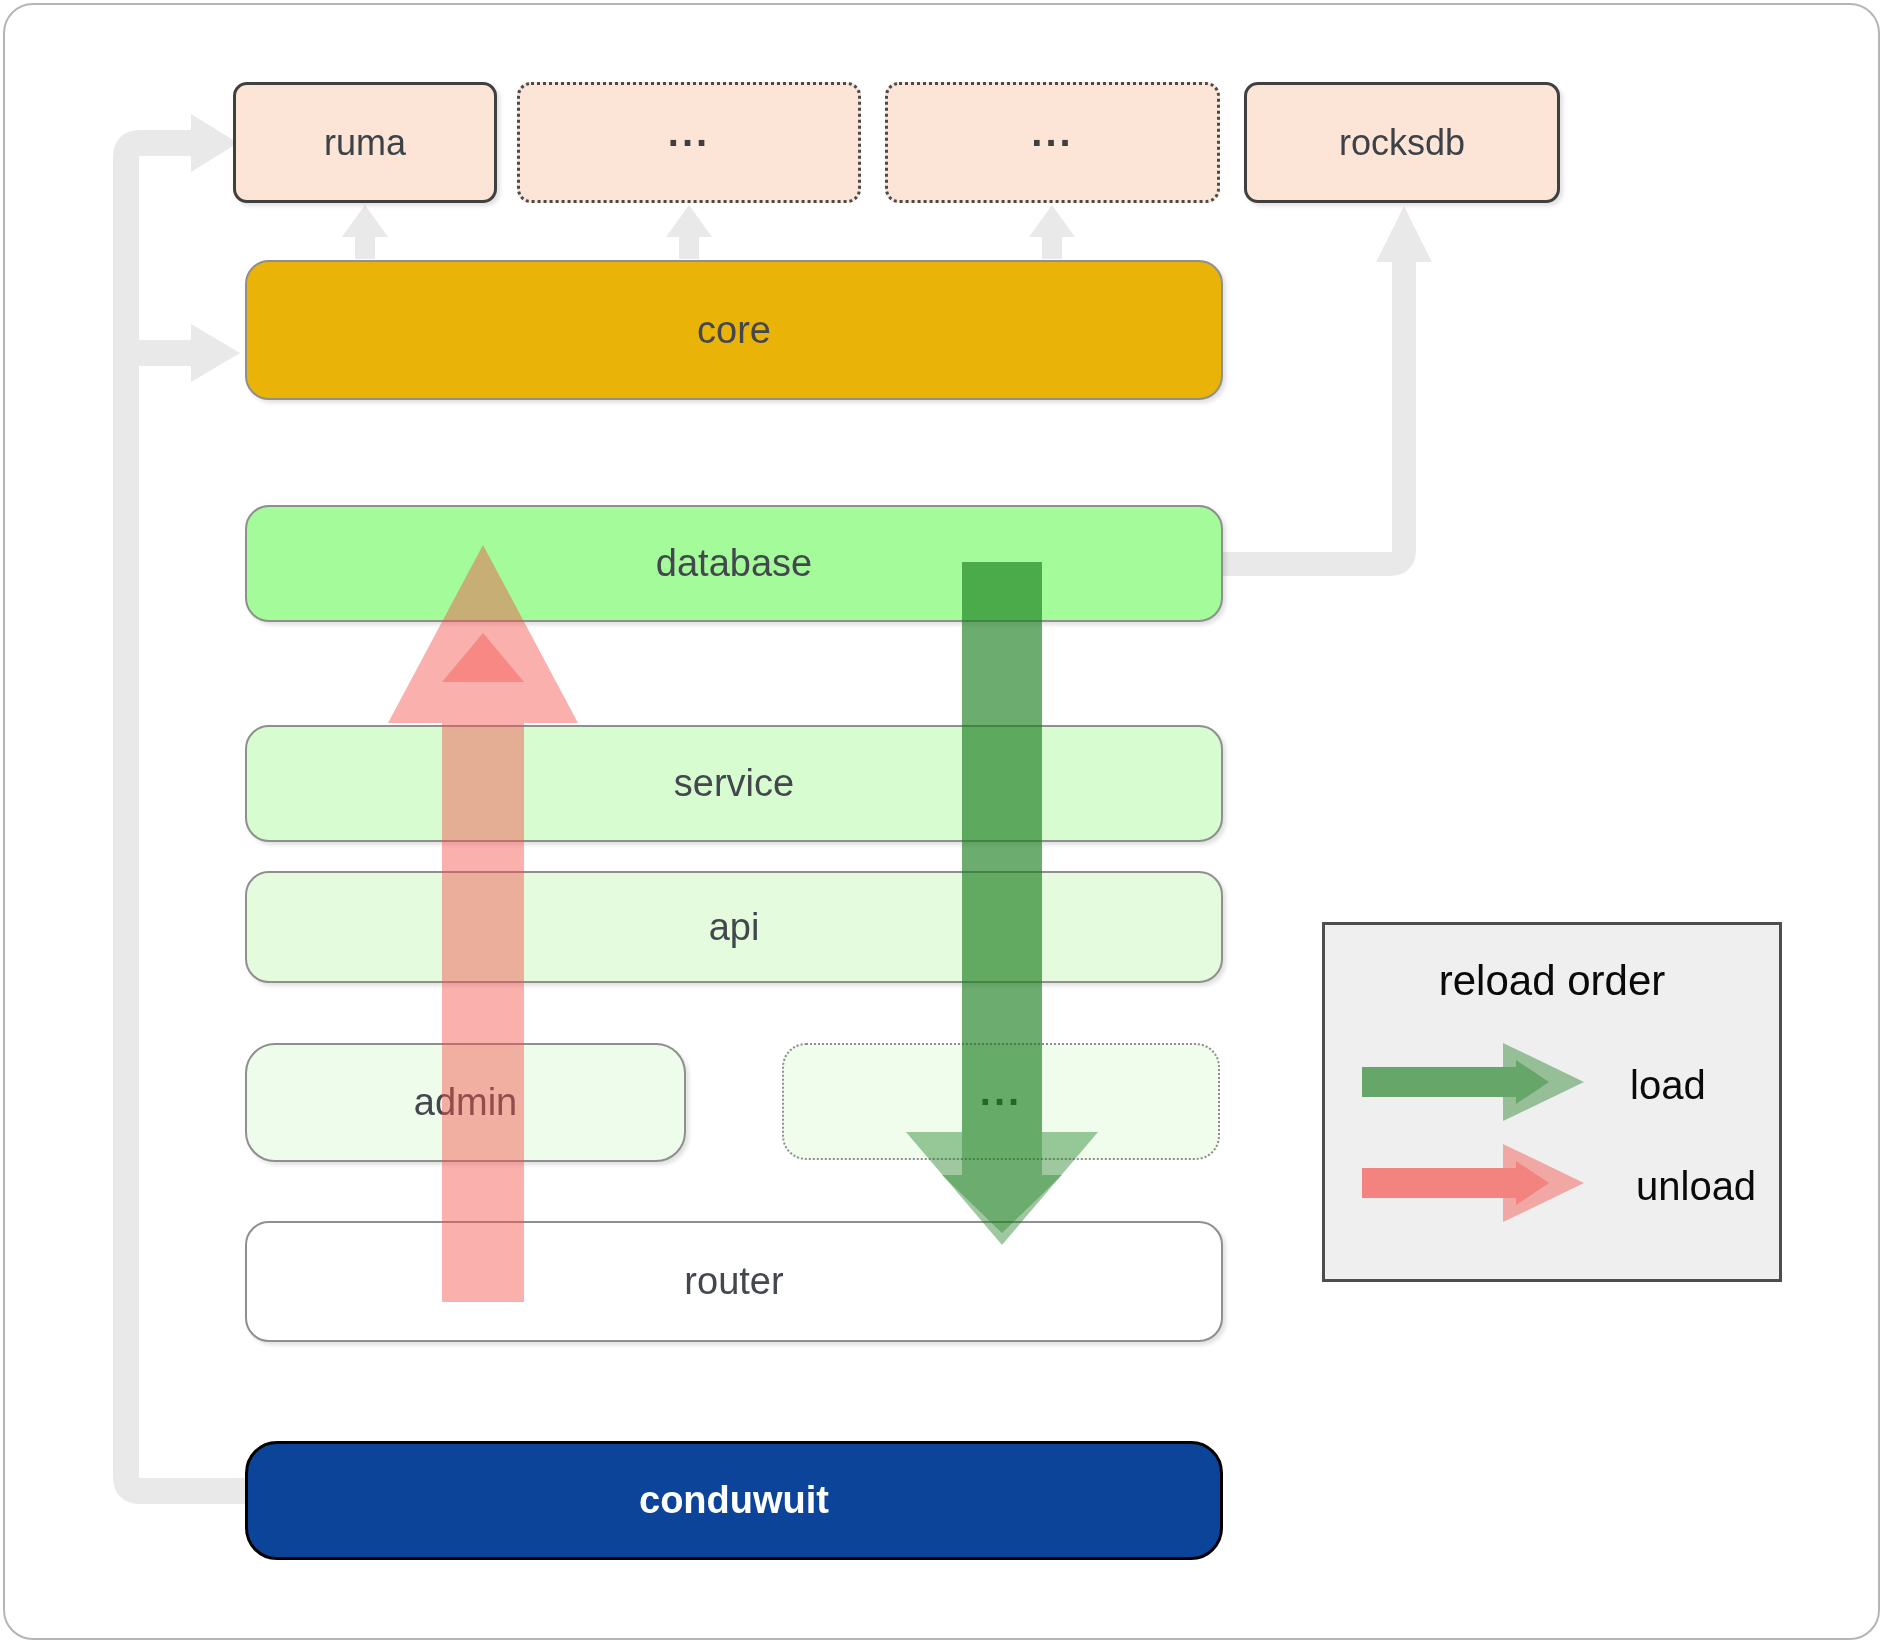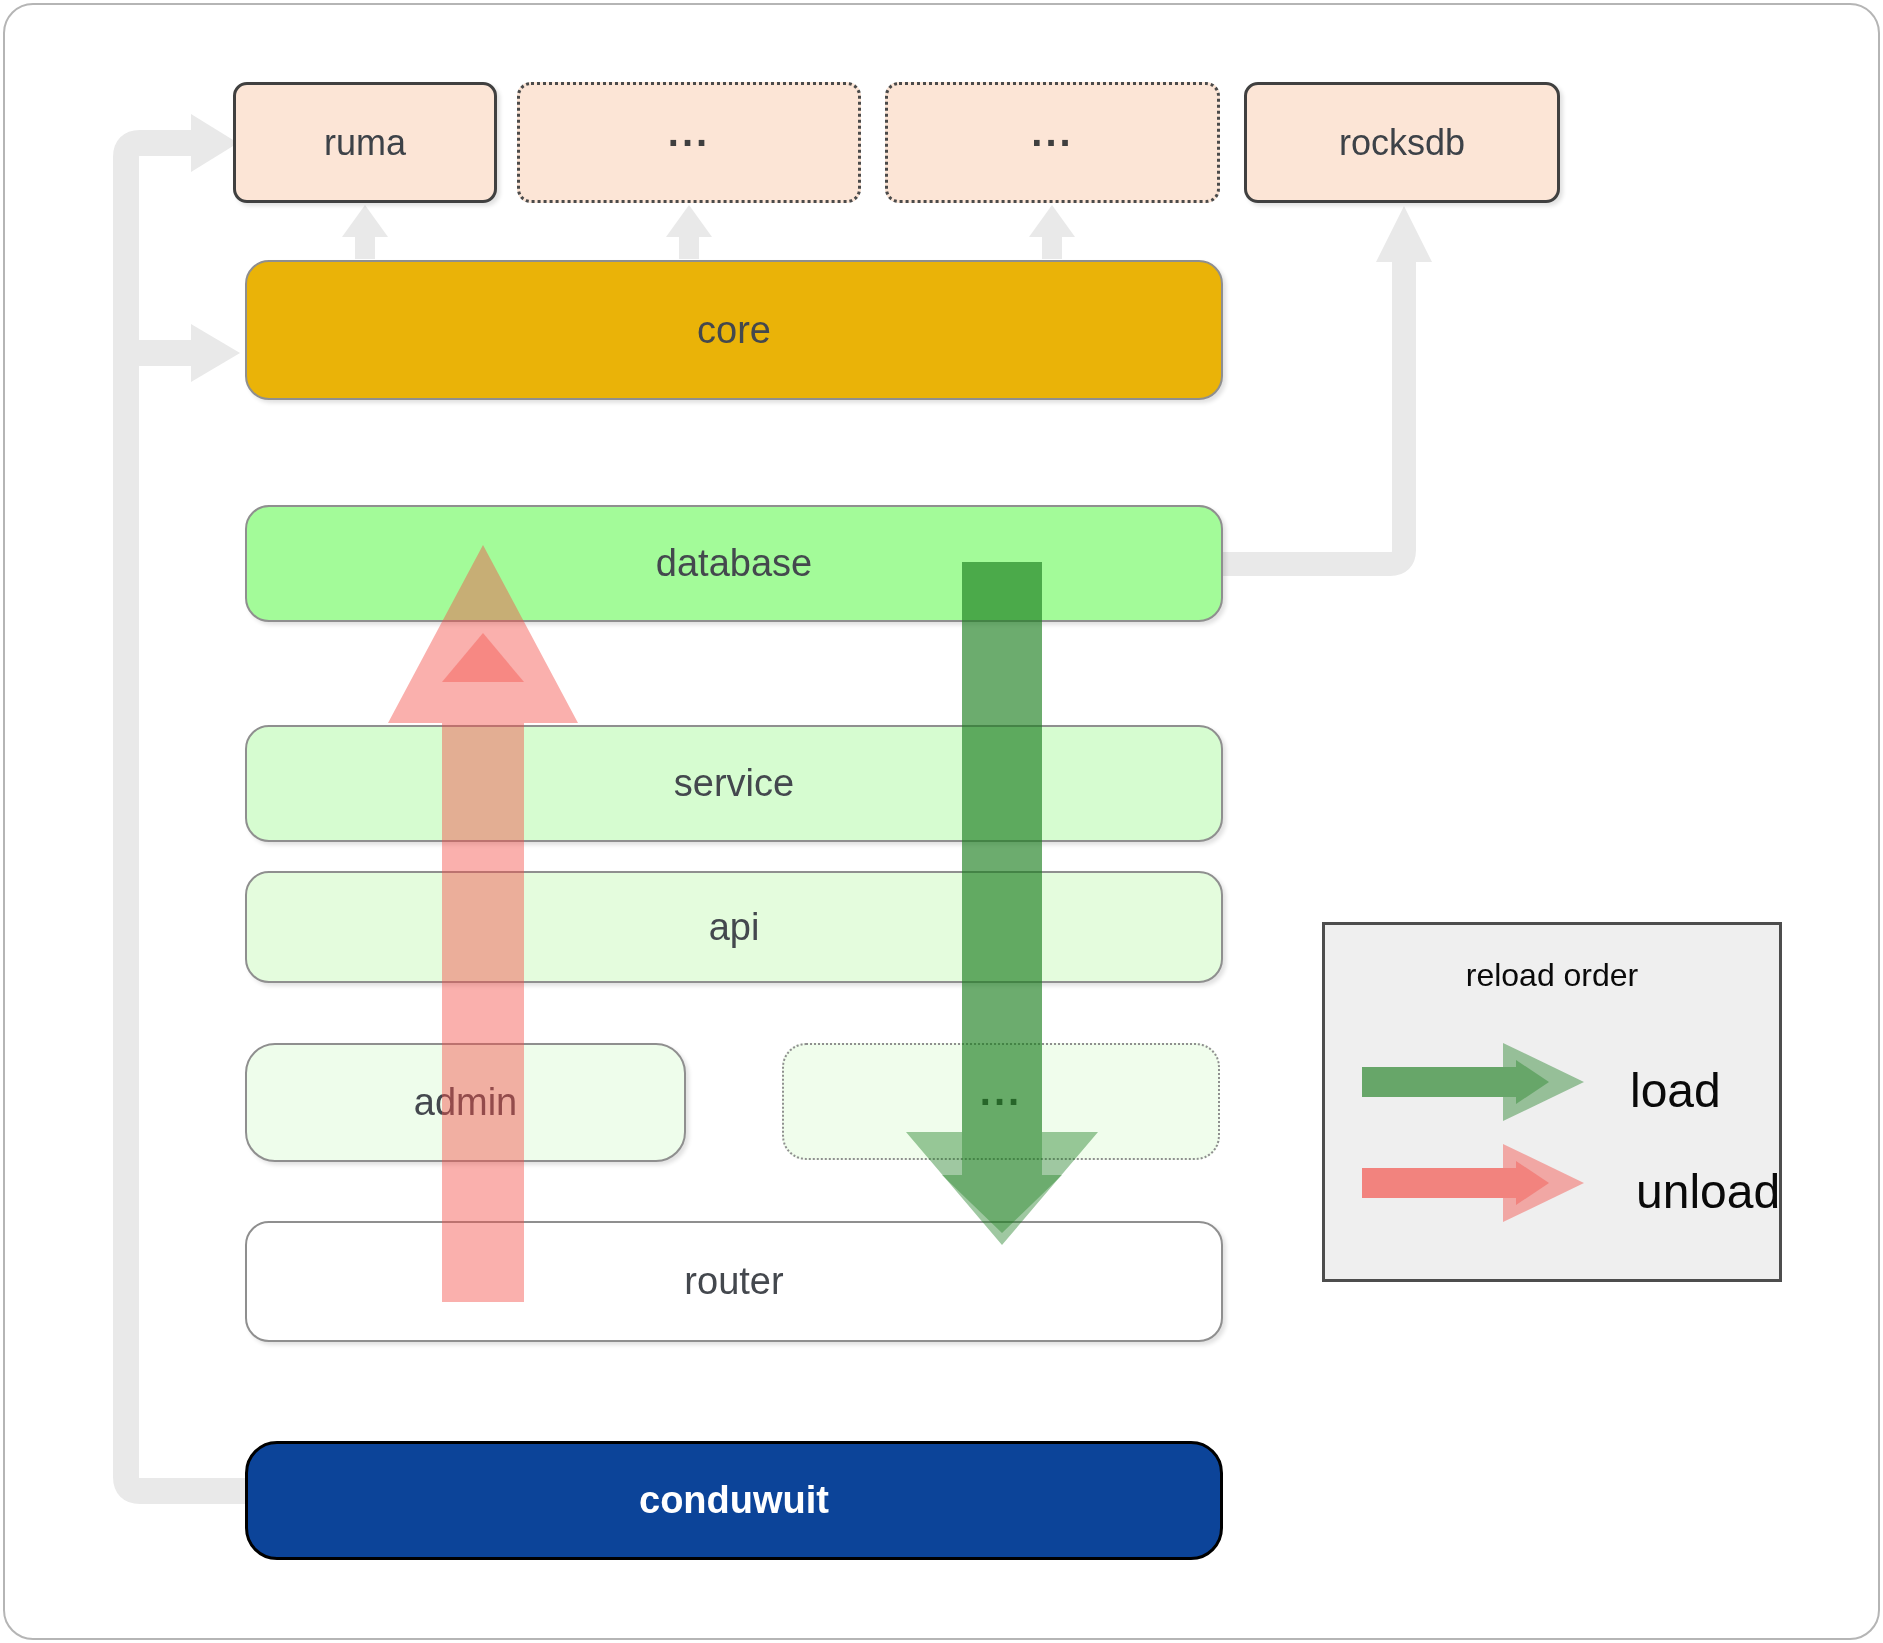--- a/index.html
+++ b/index.html
@@ -31,22 +31,22 @@
   #n-router  {left:245px;top:1221px;width:978px;height:121px;background:#ffffff;}
   #n-conduwuit{left:245px;top:1441px;width:978px;height:119px;background:#0c4499;
                border:3px solid #000000;border-radius:32px;color:#ffffff;font-weight:bold;}
 
   .ellipsis{font-weight:bold;letter-spacing:3px;font-size:40px;color:#3f3f3f;transform:translateY(-10px);}
 
   
   #legend{position:absolute;left:1322px;top:922px;width:460px;height:360px;box-sizing:border-box;
           background:#efefef;border:3px solid #4d4d4d;}
   #legend-title{position:absolute;left:0;top:32px;width:100%;text-align:center;
-                font-size:32px;color:#0a0a0a;}
-  .legend-label{position:absolute;font-size:48px;color:#0a0a0a;}
+                font-size:42px;color:#0a0a0a;}
+  .legend-label{position:absolute;font-size:40px;color:#0a0a0a;}
   #legend-load-label{left:305px;top:138px;}
   #legend-unload-label{left:303px;top:239px;margin-left:8px;}
 </style>
 </head>
 <body>
 
 <div id="stage">
 
   <svg class="layer" viewBox="0 0 1883 1643">
     <g fill="#e9e9e9" stroke="none">

